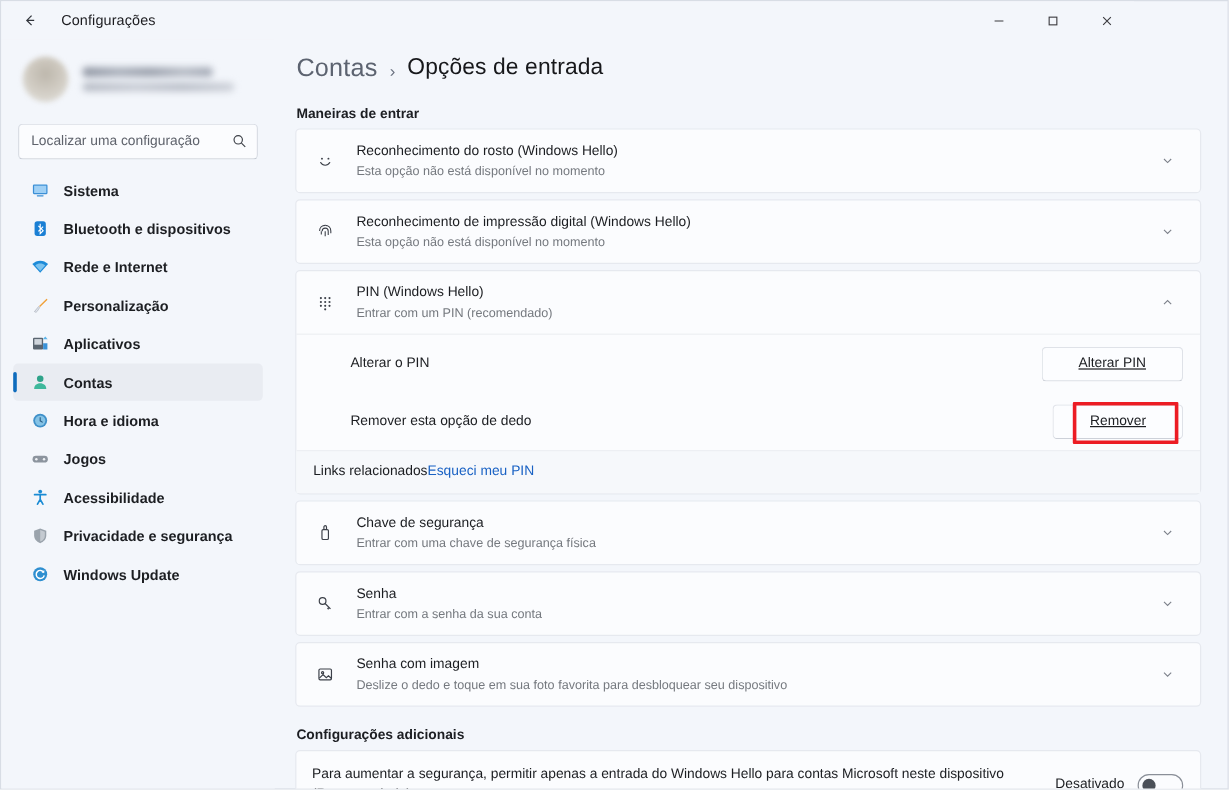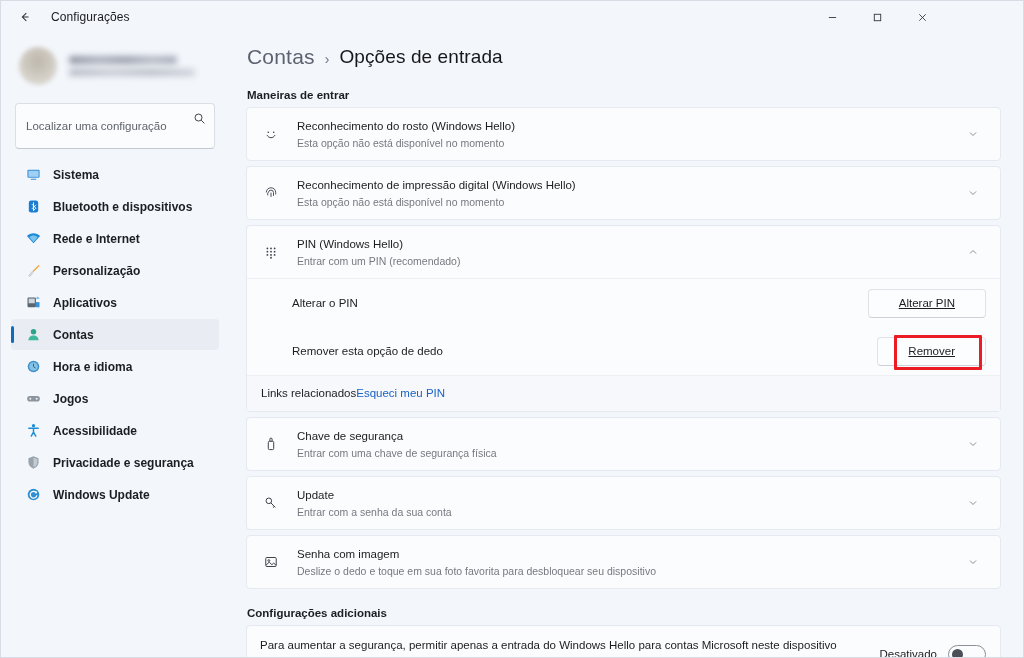--- a/index.html
+++ b/index.html
@@ -88,21 +88,21 @@
     width: 126px; height: 7px; border-radius: 3px;
     background: linear-gradient(90deg, #b3b8c2 0%, #c6cad3 35%, #b8bdc7 65%, #ccd0d8 100%);
   }
 
   .search-wrap {
     position: relative;
     margin: 8px 6px 10px 6px;
   }
   .search-box {
     width: 100%;
-    height: 46px;
+    height: 30px;
     border: 1px solid #dadee5;
     border-bottom: 1px solid #c3c8d1;
     border-radius: 4px;
     background: #fbfcfe;
     font-size: 11.5px;
     color: #5c6069;
     padding: 0 28px 0 10px;
     font-family: "Liberation Sans", sans-serif;
     outline: none;
   }
@@ -592,21 +592,21 @@
 
     <div class="card">
       <div class="card-head">
         <span class="card-icon">
           <svg width="18" height="18" viewBox="0 0 20 20" fill="none" stroke="currentColor" stroke-width="1.1">
             <circle cx="7.6" cy="7.6" r="3.1"></circle>
             <path d="M9.9 9.9l5 5M13 13.2l1.2 1.2M12.1 14.1l1.1 1.1"></path>
           </svg>
         </span>
         <div class="card-text">
-          <div class="card-title">Update</div>
+          <div class="card-title">Senha</div>
           <div class="card-sub">Entrar com a senha da sua conta</div>
         </div>
         <span class="chevron">
           <svg width="12" height="12" viewBox="0 0 16 16" fill="none" stroke="currentColor" stroke-width="1.2">
               <path d="M4 6l4 4 4-4"></path>
             </svg>
         </span>
       </div>
     </div>
 

